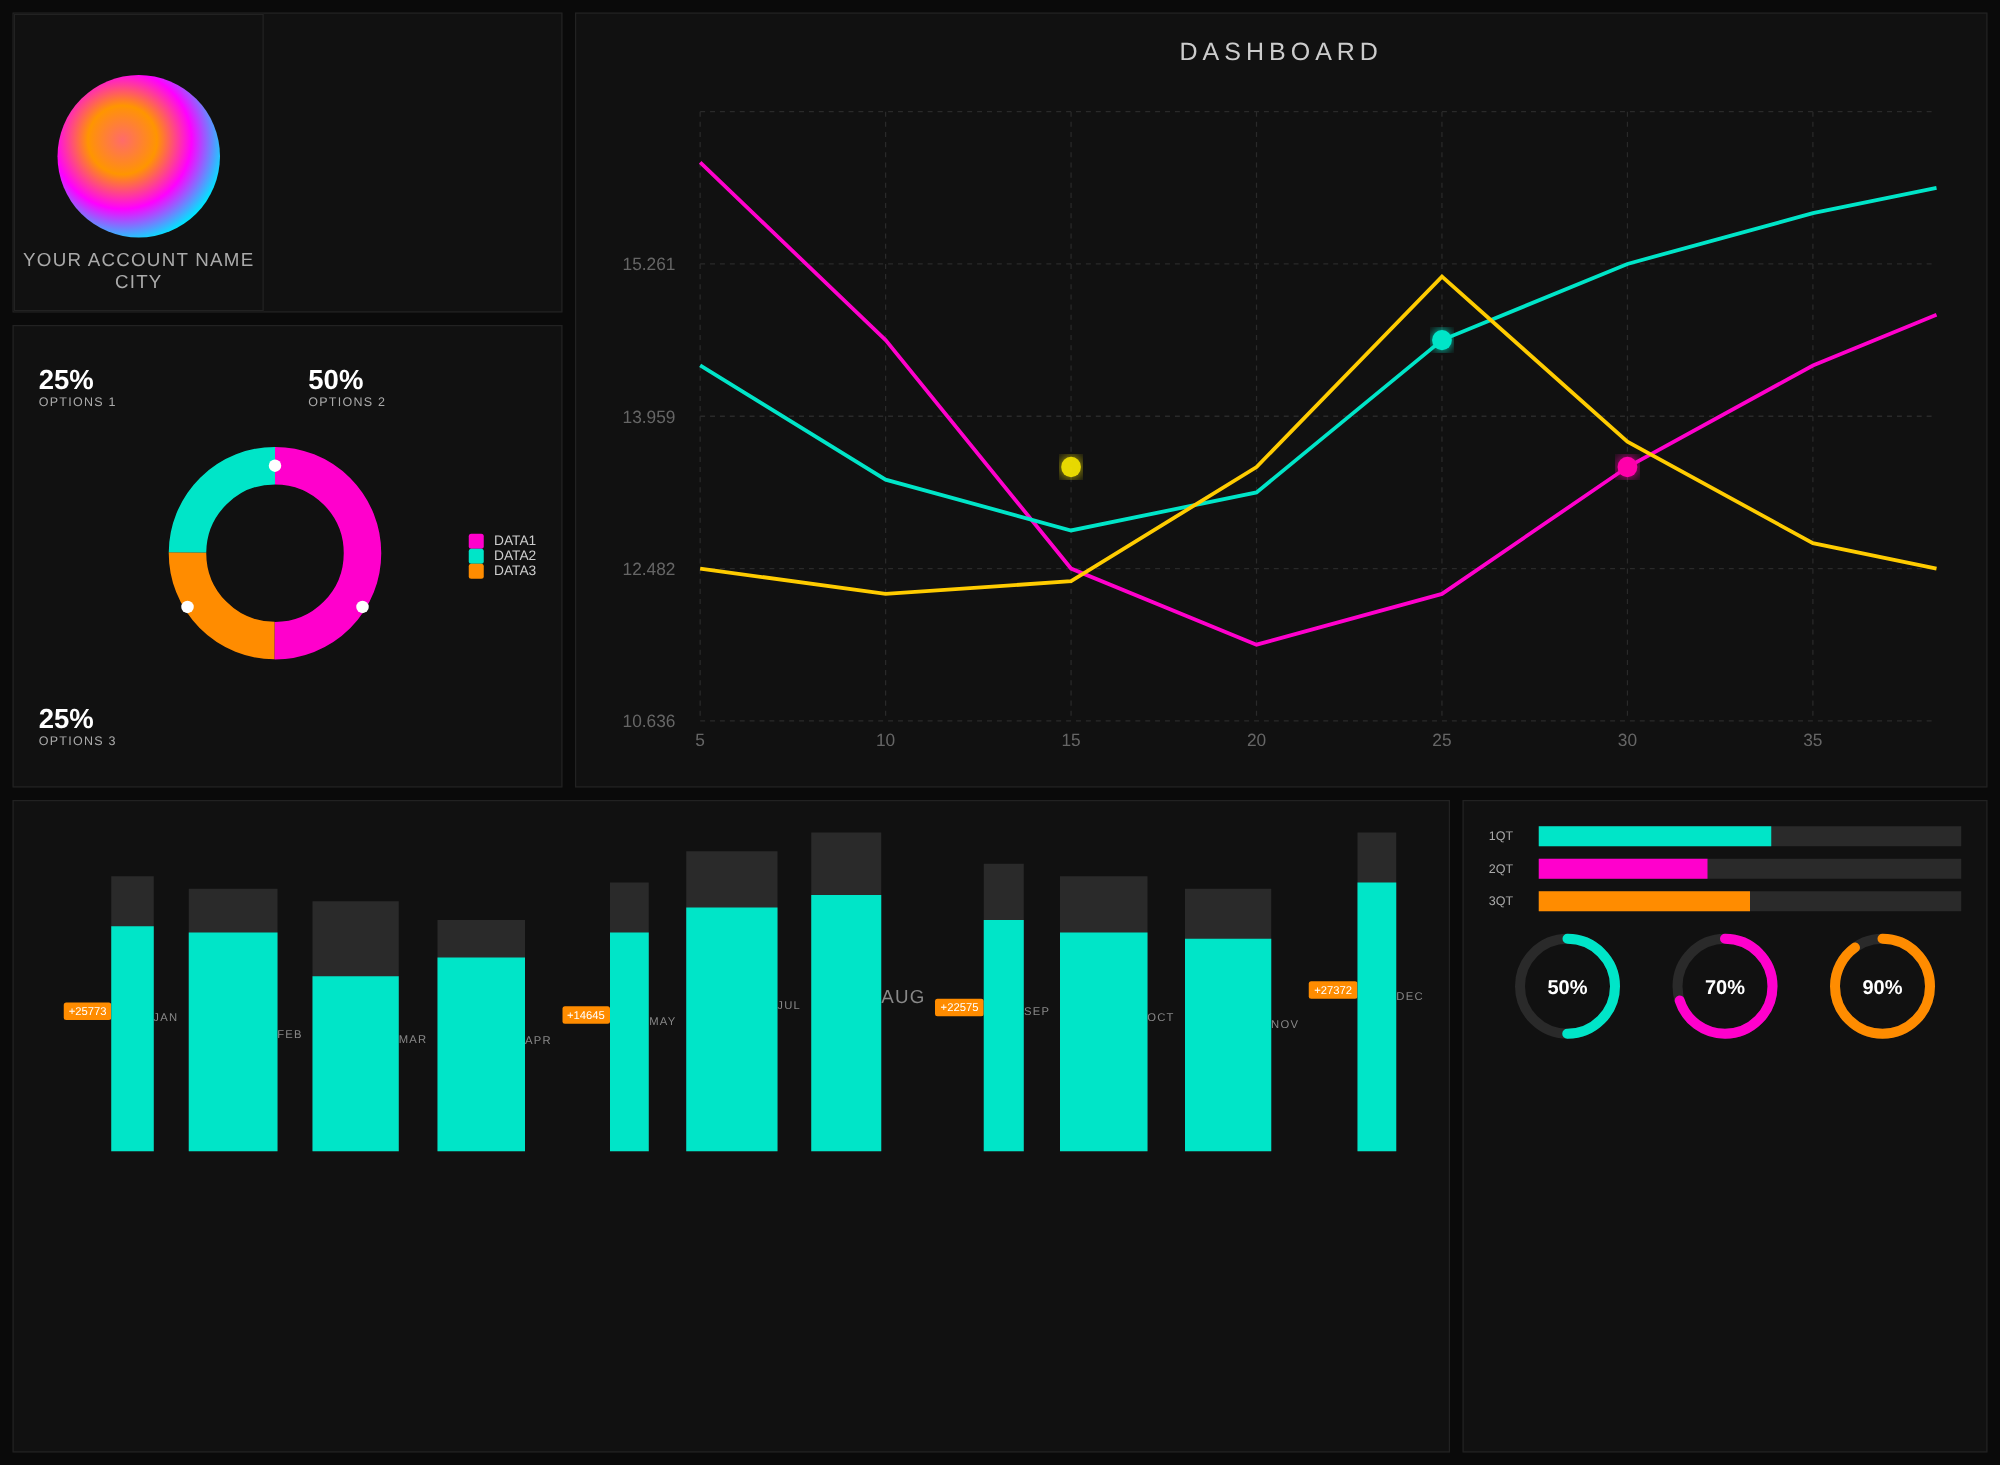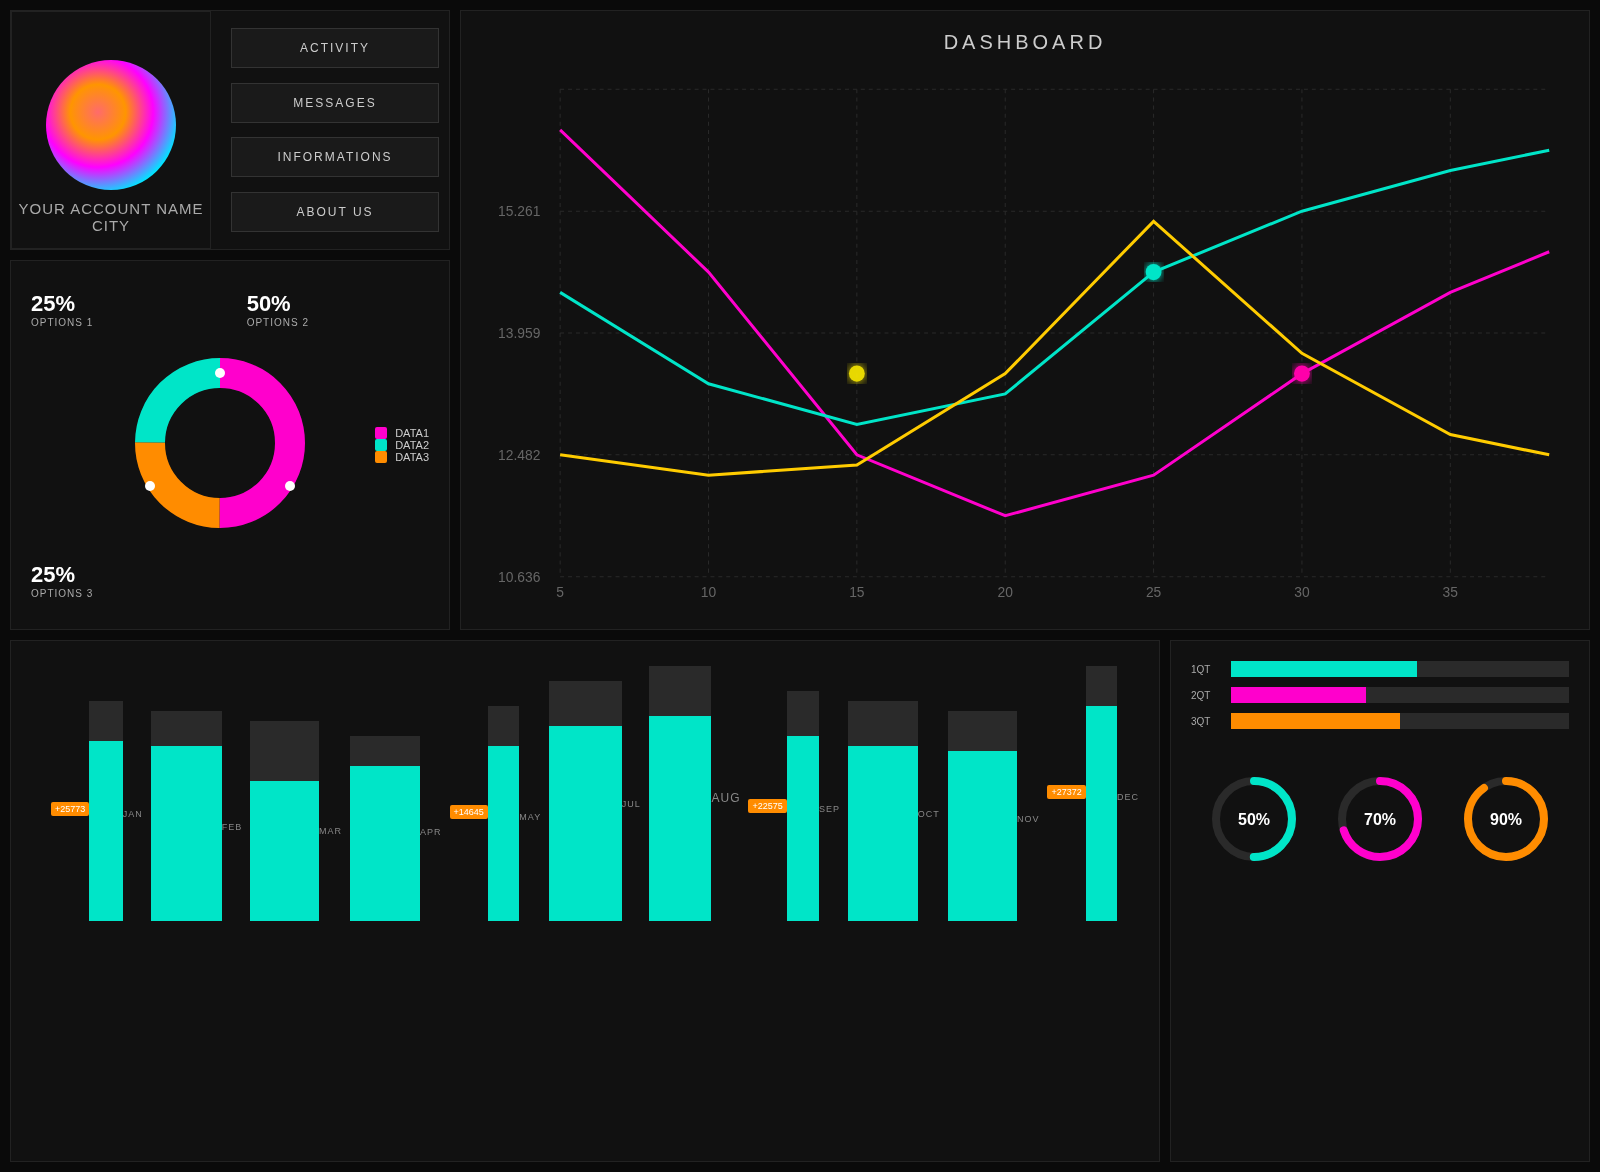--- a/index.html
+++ b/index.html
@@ -184,21 +184,21 @@
       text-transform: uppercase;
       letter-spacing: 1px;
     }
     
     .stats-panel {
       background: #111;
       border: 1px solid #222;
       padding: 20px;
       display: flex;
       flex-direction: column;
-      gap: 30px;
+      gap: 0;
     }
     .bar-stat {
       display: flex;
       align-items: center;
       gap: 10px;
     }
     .bar-stat-label {
       font-size: 10px;
       color: #aaa;
       width: 30px;
@@ -229,26 +229,20 @@
 
     <div class="left-panel">
 
       <div class="profile-nav">
         <div class="profile-section">
           <div class="avatar-circle"></div>
           <div class="profile-name">
             <span>YOUR ACCOUNT NAME</span><br>
             <span>CITY</span>
           </div>
-        </div>
-        <div class="nav-buttons">
-          <button class="nav-btn">ACTIVITY</button>
-          <button class="nav-btn">MESSAGES</button>
-          <button class="nav-btn">INFORMATIONS</button>
-          <button class="nav-btn">ABOUT US</button>
         </div>
       </div>
 
       <div class="donut-panel">
         <div style="position:relative; width:100%; height:100%;">
 
           <div style="position:absolute; left:0; top:10px;">
             <div class="donut-pct">25%</div>
             <div class="donut-sub">OPTIONS 1</div>
           </div>
@@ -409,21 +403,21 @@
           <div class="bar-group">
             <div class="bar-outer" style="height: 240px; width: 100%; background: rgb(42, 42, 42); position: relative;">
               <div class="bar-inner" style="height: 195px; background: rgb(0, 229, 200); width: 100%;"></div>
             </div>
             <div class="bar-month" style="font-size: 9px; color: rgb(136, 136, 136); margin-top: 6px; text-transform: uppercase; letter-spacing: 1px;">JUL</div>
           </div>
           <div class="bar-group">
             <div class="bar-outer" style="height: 255px; width: 100%; background: rgb(42, 42, 42); position: relative;">
               <div class="bar-inner" style="height: 205px; background: rgb(0, 229, 200); width: 100%;"></div>
             </div>
-            <div class="bar-month" style="font-size: 12px; color: rgb(136, 136, 136); margin-top: 8px; text-transform: uppercase; letter-spacing: 1px;">AUG</div>
+            <div class="bar-month" style="font-size: 15px; color: rgb(136, 136, 136); margin-top: 8px; text-transform: uppercase; letter-spacing: 1px;">AUG</div>
           </div>
           <div class="bar-group">
             <div class="bar-label-top visible" style="background: rgb(255, 140, 0); font-size: 9px; padding: 2px 4px; border-radius: 2px; color: rgb(255, 255, 255); margin-bottom: 0; white-space: nowrap;">+22575</div>
             <div class="bar-outer" style="height: 230px; width: 100%; background: rgb(42, 42, 42); position: relative;">
               <div class="bar-inner" style="height: 185px; background: rgb(0, 229, 200); width: 100%;"></div>
             </div>
             <div class="bar-month" style="font-size: 9px; color: rgb(136, 136, 136); margin-top: 6px; text-transform: uppercase; letter-spacing: 1px;">SEP</div>
           </div>
           <div class="bar-group">
             <div class="bar-outer" style="height: 220px; width: 100%; background: rgb(42, 42, 42); position: relative;">

